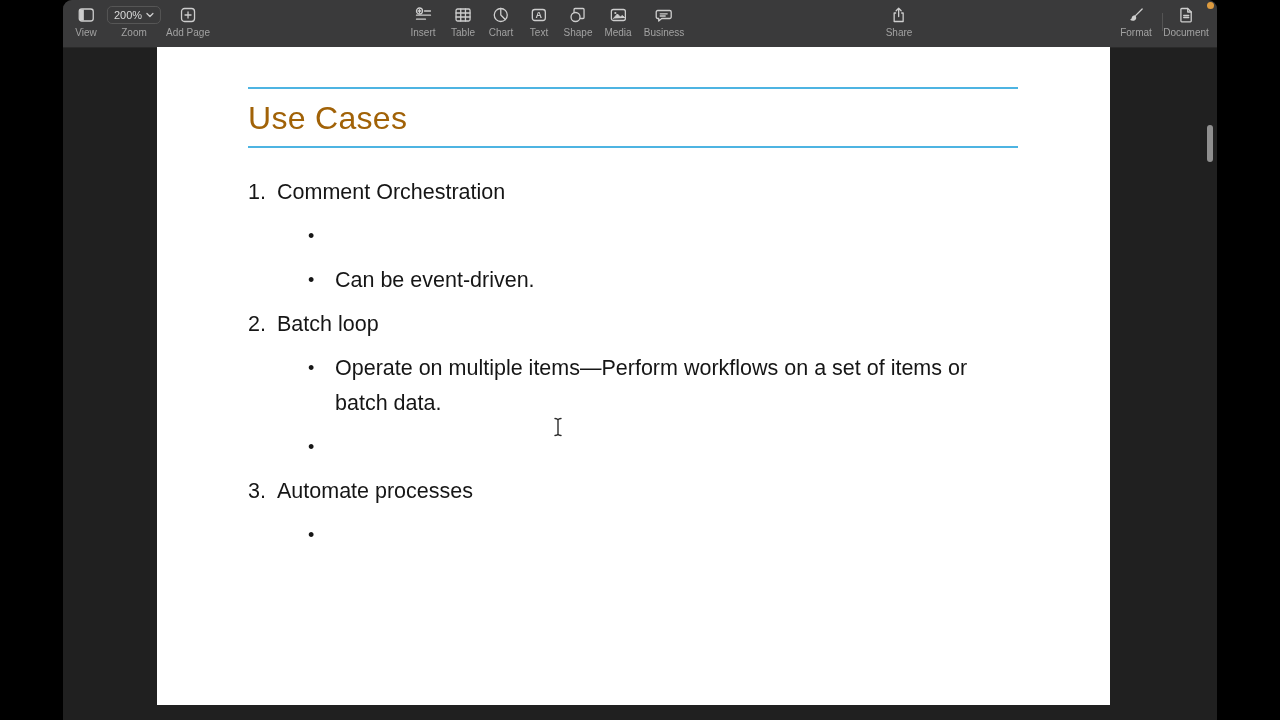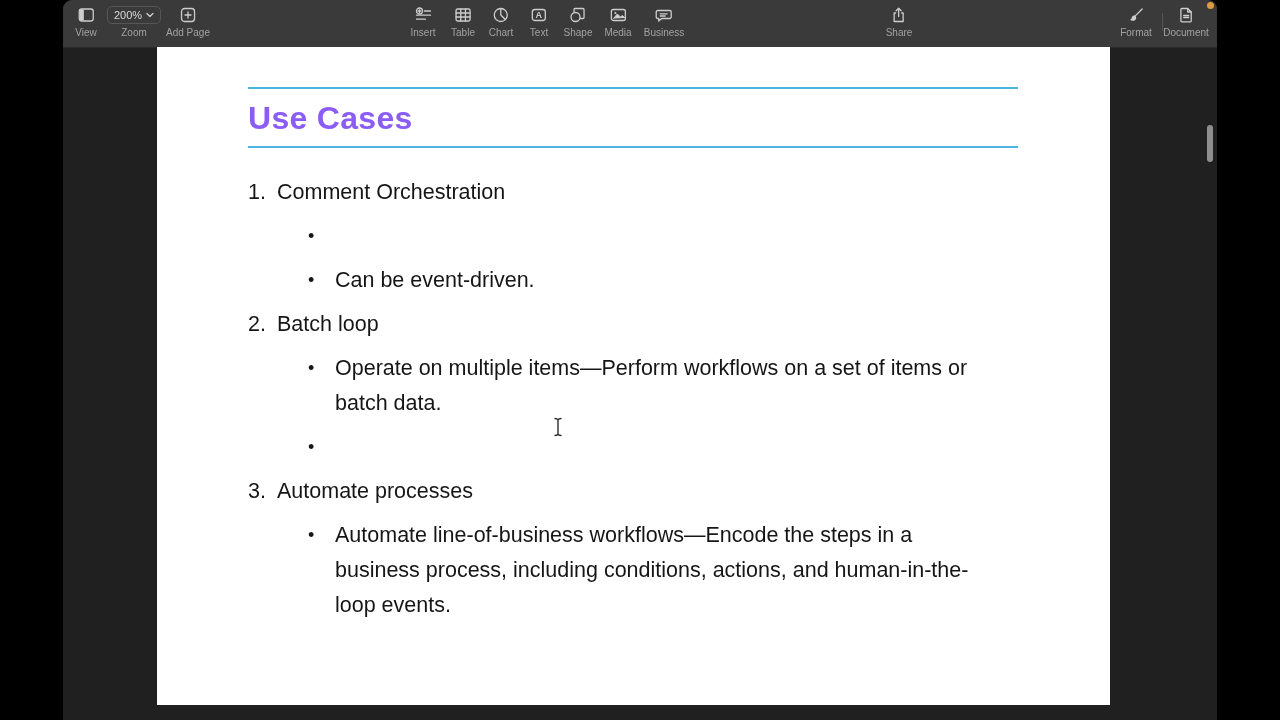--- a/index.html
+++ b/index.html
@@ -37,22 +37,22 @@
   svg.ic { stroke:#cdcdcd; fill:none; stroke-width:1.3; stroke-linecap:round; stroke-linejoin:round; }
   svg.ic text { stroke:none; fill:#cdcdcd; }
   
   .page {
     position:absolute; left:94px; top:47px; width:953px; height:658px;
     background:#ffffff;
   }
   .content { position:absolute; left:91px; top:40px; width:770px; }
   .rule { height:2px; background:#4db4e2; }
   .doc-title {
-    margin:11px 0 10px 0; font-size:32px; line-height:36px; font-weight:bold;
-    color:#8b5cf6; letter-spacing:0.3px;
+    margin:11px 0 10px 0; font-size:32px; line-height:36px; font-weight:normal;
+    color:#a16207; letter-spacing:0.3px;
   }
   .list { margin-top:27px; color:#161616; }
   .num-item {
     display:flex; font-size:21.5px; line-height:35px; margin-bottom:9px; white-space:nowrap;
   }
   .num { width:29px; flex:none; }
   .bullet-item {
     display:flex; padding-left:60px; font-size:21.5px; line-height:35px; margin-bottom:9px;
   }
   .bmark { width:27px; flex:none; font-size:18px; }
@@ -252,25 +252,20 @@
           <span class="bmark">•</span>
         </div>
 
         <div class="num-item">
           <span class="num">3.</span>
           <span>Automate processes</span>
         </div>
 
         <div class="bullet-item">
           <span class="bmark">•</span>
-          <div class="blines">
-            <div class="bline">Automate line-of-business workflows—Encode the steps in a</div>
-            <div class="bline">business process, including conditions, actions, and human-in-the-</div>
-            <div class="bline">loop events.</div>
-          </div>
         </div>
 
       </div>
     </div>
   </div>
 
 </div>
 
 <div class="scroll-thumb"></div>
 

